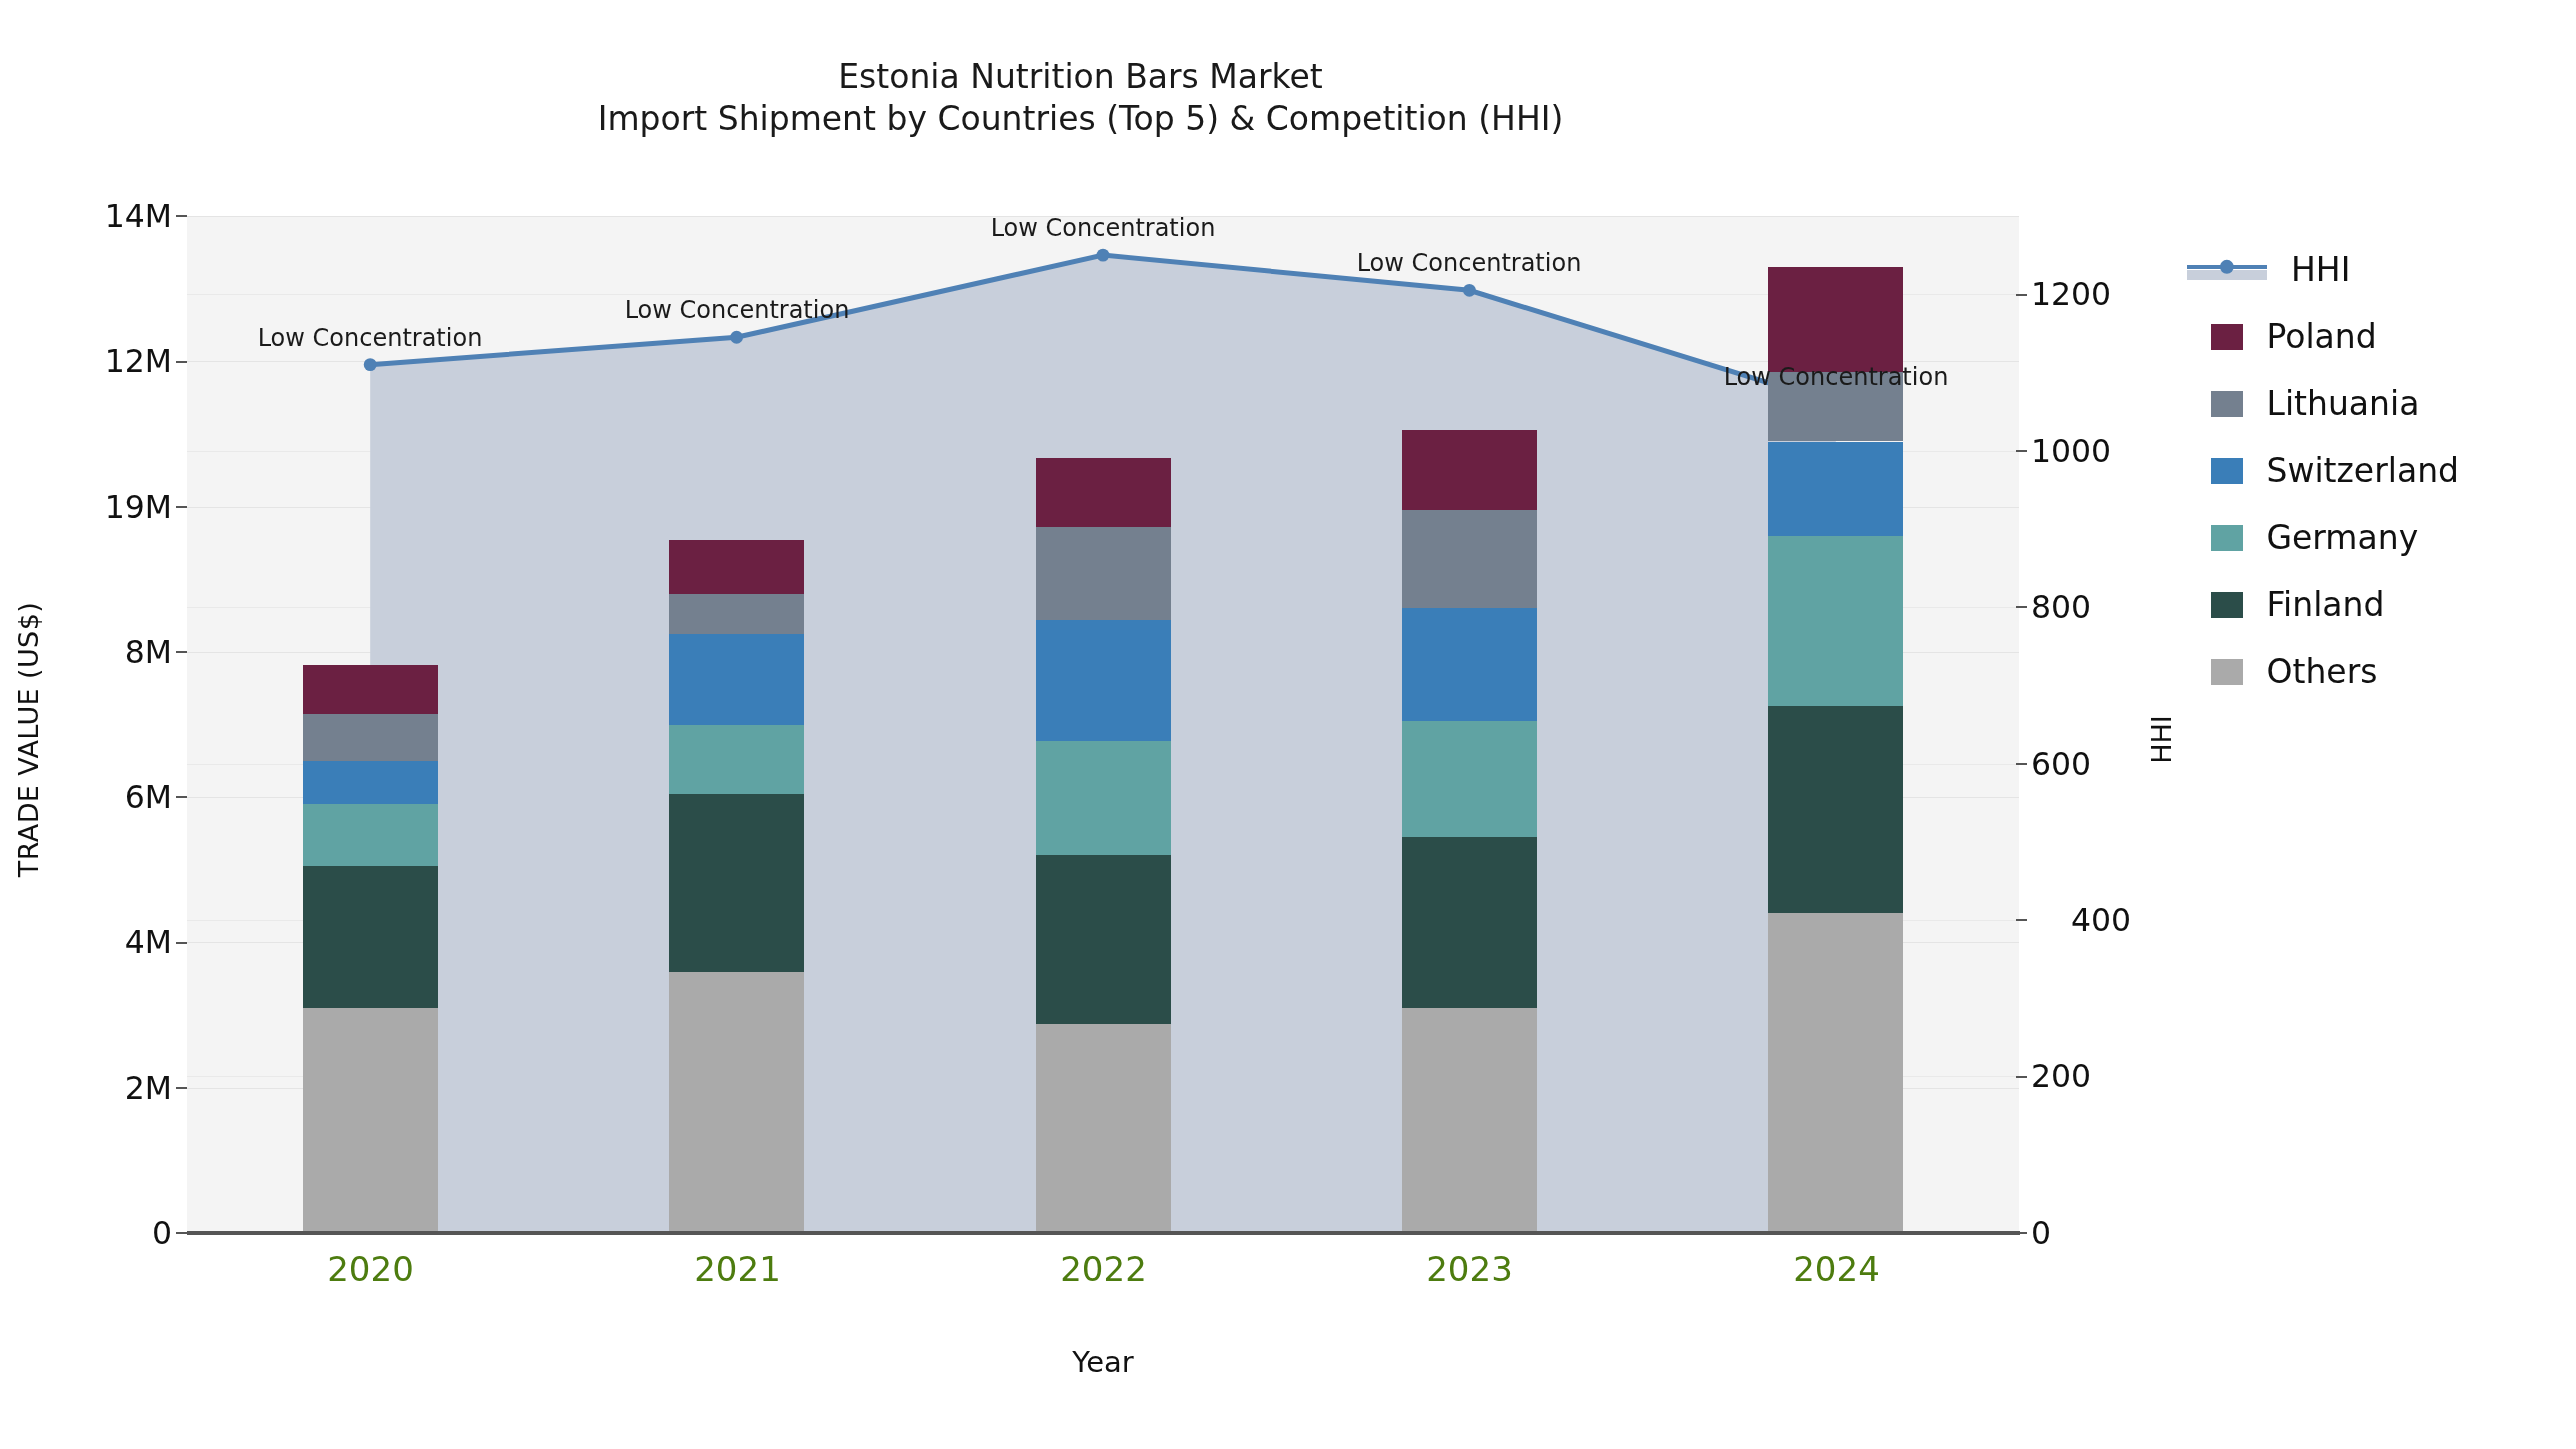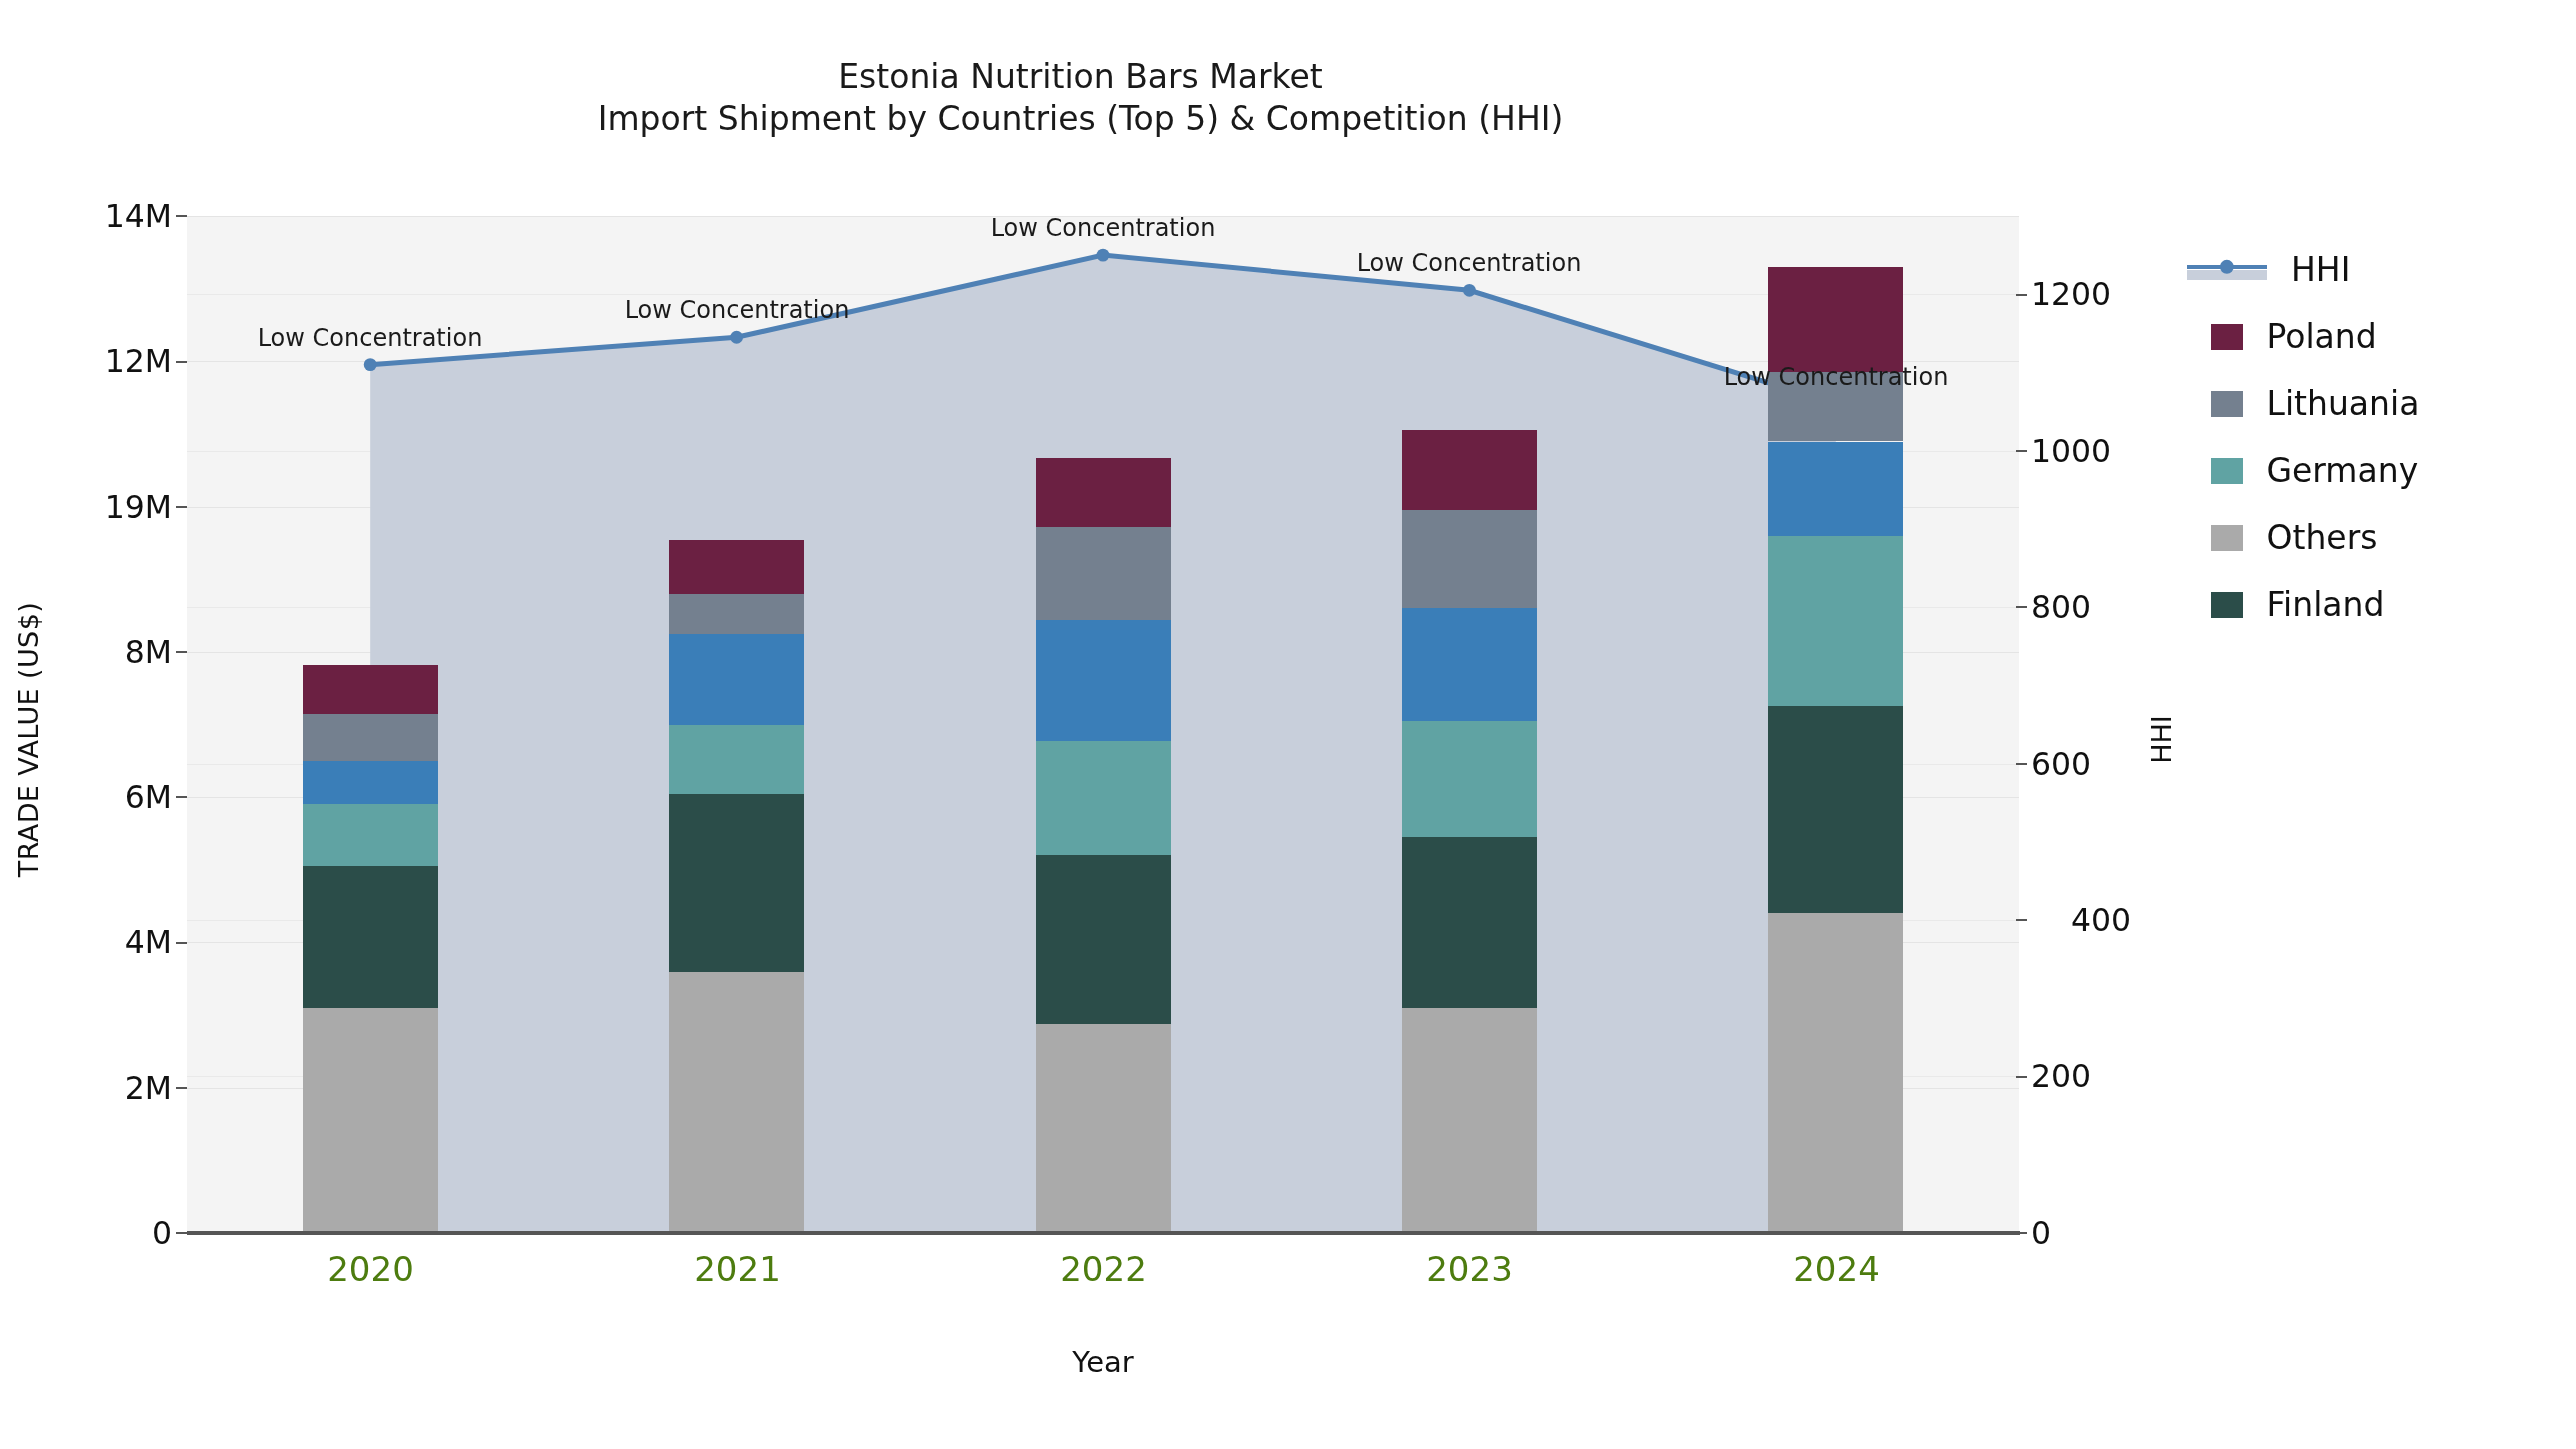--- a/index.html
+++ b/index.html
@@ -233,26 +233,30 @@
       </div>
       <div class="legend-row">
         <span class="legend-swatch" style="background: rgb(107, 32, 66);"></span>
         <span class="legend-label">Poland</span>
       </div>
       <div class="legend-row">
         <span class="legend-swatch" style="background: rgb(116, 128, 143);"></span>
         <span class="legend-label">Lithuania</span>
       </div>
       <div class="legend-row">
+        <span class="legend-swatch" style="background: rgb(58, 126, 184);"></span>
+        <span class="legend-label">Switzerland</span>
+      </div>
+      <div class="legend-row">
         <span class="legend-swatch" style="background: rgb(96, 163, 163);"></span>
         <span class="legend-label">Germany</span>
       </div>
       <div class="legend-row">
+        <span class="legend-swatch" style="background: rgb(43, 77, 73);"></span>
+        <span class="legend-label">Finland</span>
+      </div>
+      <div class="legend-row">
         <span class="legend-swatch" style="background: rgb(170, 170, 170);"></span>
         <span class="legend-label">Others</span>
       </div>
-      <div class="legend-row">
-        <span class="legend-swatch" style="background: rgb(43, 77, 73);"></span>
-        <span class="legend-label">Finland</span>
-      </div>
     </div>
 </div>
 
 
 </body></html>

